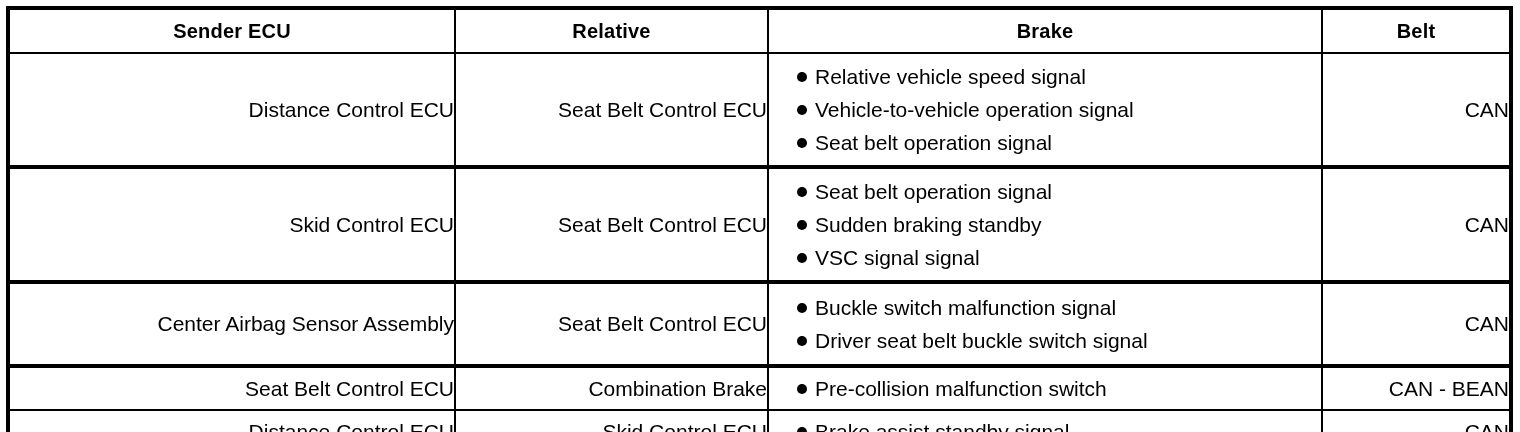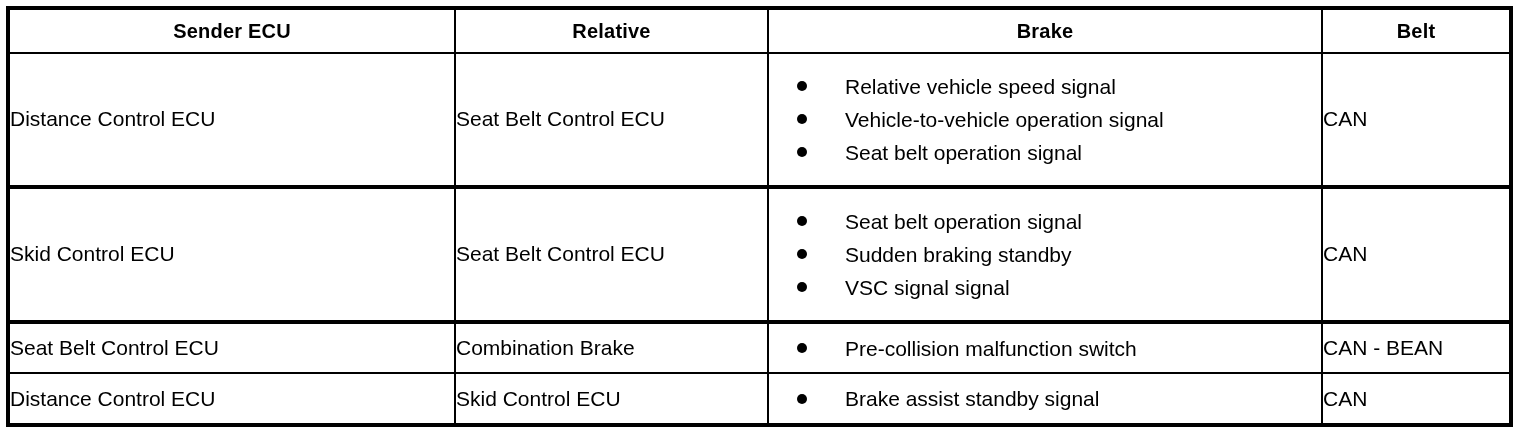--- a/index.html
+++ b/index.html
@@ -50,32 +50,33 @@
   }
   
   tbody td {
     font-size: 21px;
     font-weight: normal;
   }
   td.text-cell {
     padding-left: 9px;
     padding-right: 6px;
     white-space: nowrap;
+    text-align: right;
   }
   td.signal-cell {
     padding: 0;
   }
   ul.signal-list {
     list-style: none;
     margin: 0;
     padding: 4px 0 4px 0;
   }
   ul.signal-list li {
     position: relative;
-    padding-left: 76px;
+    padding-left: 46px;
     line-height: 33px;
     font-size: 21px;
     white-space: nowrap;
   }
   ul.signal-list li .bullet {
     position: absolute;
     left: 28px;
     top: 50%;
     width: 10px;
     height: 10px;
@@ -130,20 +131,31 @@
         <td class="signal-cell">
           <ul class="signal-list">
             <li><span class="bullet"></span><span>Seat belt operation signal</span></li>
             <li><span class="bullet"></span><span>Sudden braking standby</span></li>
             <li><span class="bullet"></span><span>VSC signal signal</span></li>
           </ul>
         </td>
         <td class="text-cell">CAN</td>
       </tr>
 
+      <tr class="row-mid sep-heavy">
+        <td class="text-cell">Center Airbag Sensor Assembly</td>
+        <td class="text-cell">Seat Belt Control ECU</td>
+        <td class="signal-cell">
+          <ul class="signal-list">
+            <li><span class="bullet"></span><span>Buckle switch malfunction signal</span></li>
+            <li><span class="bullet"></span><span>Driver seat belt buckle switch signal</span></li>
+          </ul>
+        </td>
+        <td class="text-cell">CAN</td>
+      </tr>
 
       <tr class="row-short sep-heavy">
         <td class="text-cell">Seat Belt Control ECU</td>
         <td class="text-cell">Combination Brake</td>
         <td class="signal-cell">
           <ul class="signal-list">
             <li><span class="bullet"></span><span>Pre-collision malfunction switch</span></li>
           </ul>
         </td>
         <td class="text-cell">CAN - BEAN</td>

